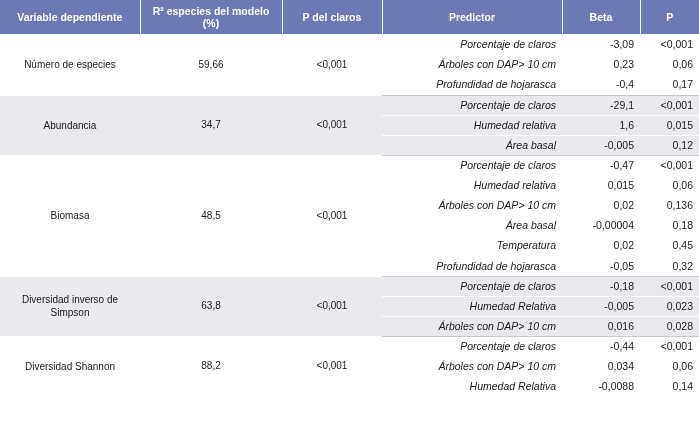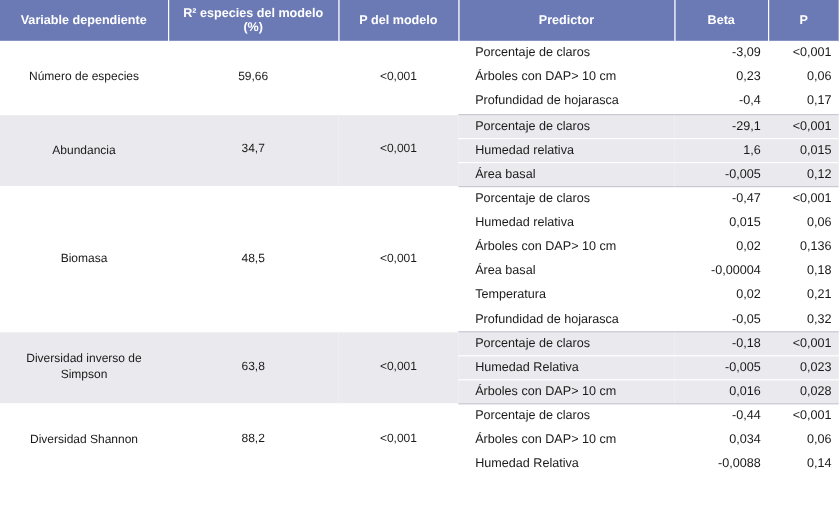--- a/index.html
+++ b/index.html
@@ -54,23 +54,24 @@
   }
   tbody tr:last-child td { border-bottom: none; }
 
   td.dep, td.r2, td.pm {
     text-align: center;
     vertical-align: middle;
     font-size: 10px;
   }
   td.dep { line-height: 1.3; }
   td.pred {
-    text-align: left;
+    text-align: right;
     padding-left: 14px;
     font-size: 10.5px;
+    font-style: italic;
   }
   td.beta, td.pval {
     text-align: right;
     font-size: 10.5px;
   }
 
   
   tr.shade td { background: #eaeaee; }
   tr.plain td { background: #ffffff; }
 
@@ -89,21 +90,21 @@
       <col class="c-r2">
       <col class="c-p">
       <col class="c-pred">
       <col class="c-beta">
       <col class="c-pval">
     </colgroup>
     <thead>
       <tr>
         <th>Variable dependiente</th>
         <th>R² especies del modelo (%)</th>
-        <th>P del modelo</th>
+        <th>P del claros</th>
         <th>Predictor</th>
         <th>Beta</th>
         <th>P</th>
       </tr>
     </thead>
     <tbody id="table-body">
         <tr class="plain">
           <td class="dep" rowspan="3">Número de especies</td>
           <td class="r2" rowspan="3">59,66</td>
           <td class="pm" rowspan="3">&lt;0,001</td>
@@ -158,21 +159,21 @@
           <td class="pval">0,136</td>
         </tr>
         <tr class="plain">
           <td class="pred">Área basal</td>
           <td class="beta">-0,00004</td>
           <td class="pval">0,18</td>
         </tr>
         <tr class="plain">
           <td class="pred">Temperatura</td>
           <td class="beta">0,02</td>
-          <td class="pval">0,21</td>
+          <td class="pval">0,45</td>
         </tr>
         <tr class="plain group-end">
           <td class="pred">Profundidad de hojarasca</td>
           <td class="beta">-0,05</td>
           <td class="pval">0,32</td>
         </tr>
         <tr class="shade">
           <td class="dep" rowspan="3">Diversidad inverso de Simpson</td>
           <td class="r2" rowspan="3">63,8</td>
           <td class="pm" rowspan="3">&lt;0,001</td>

